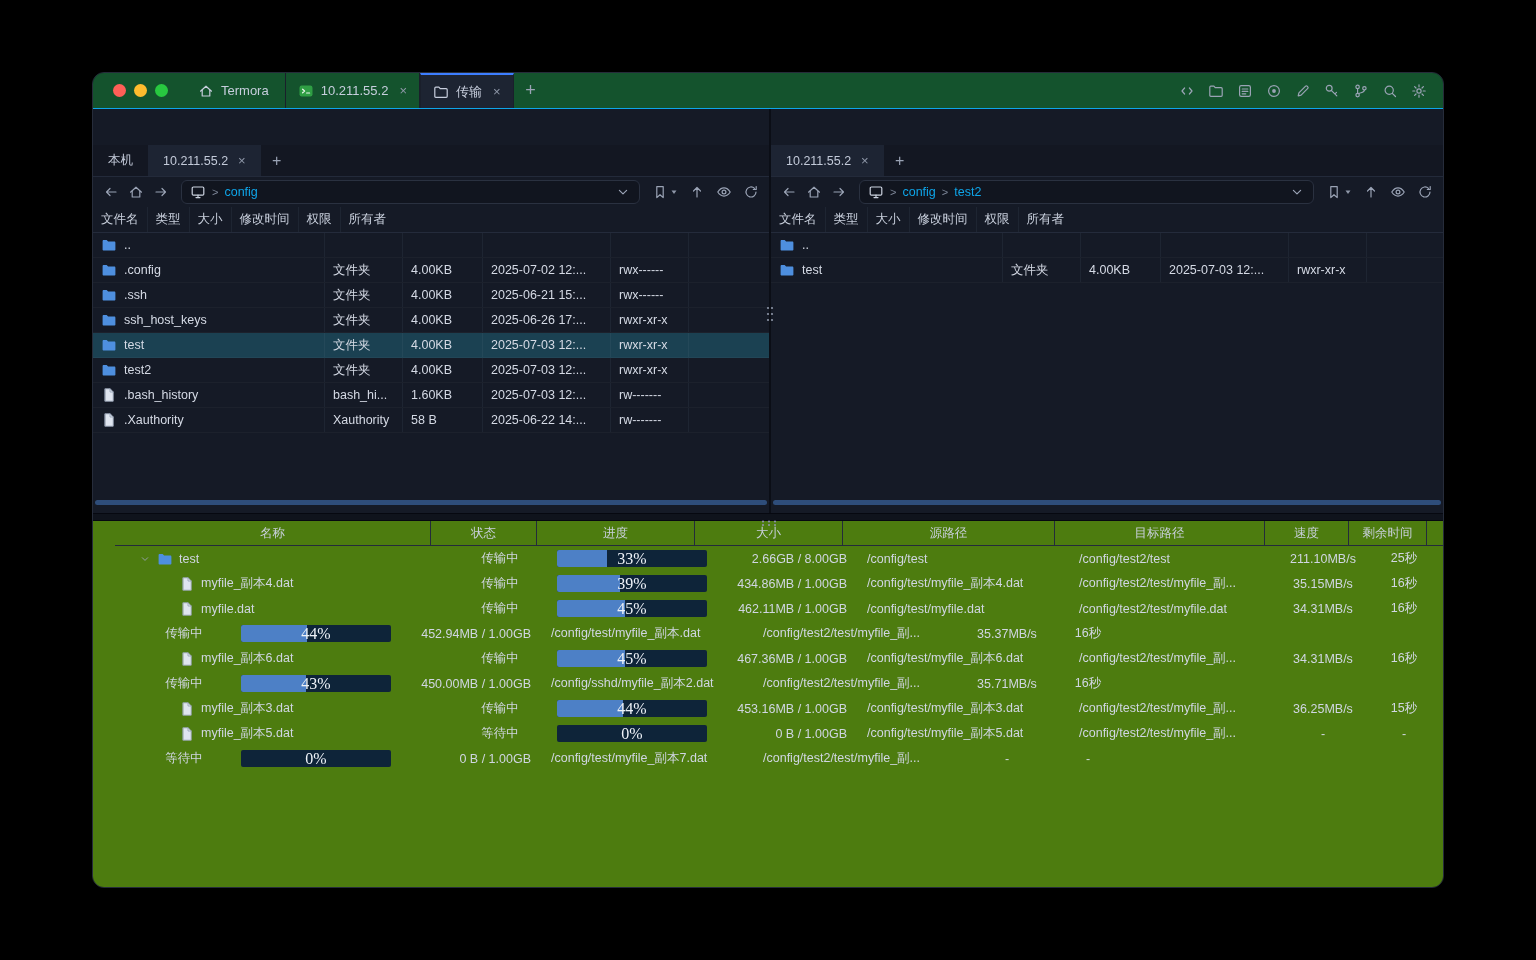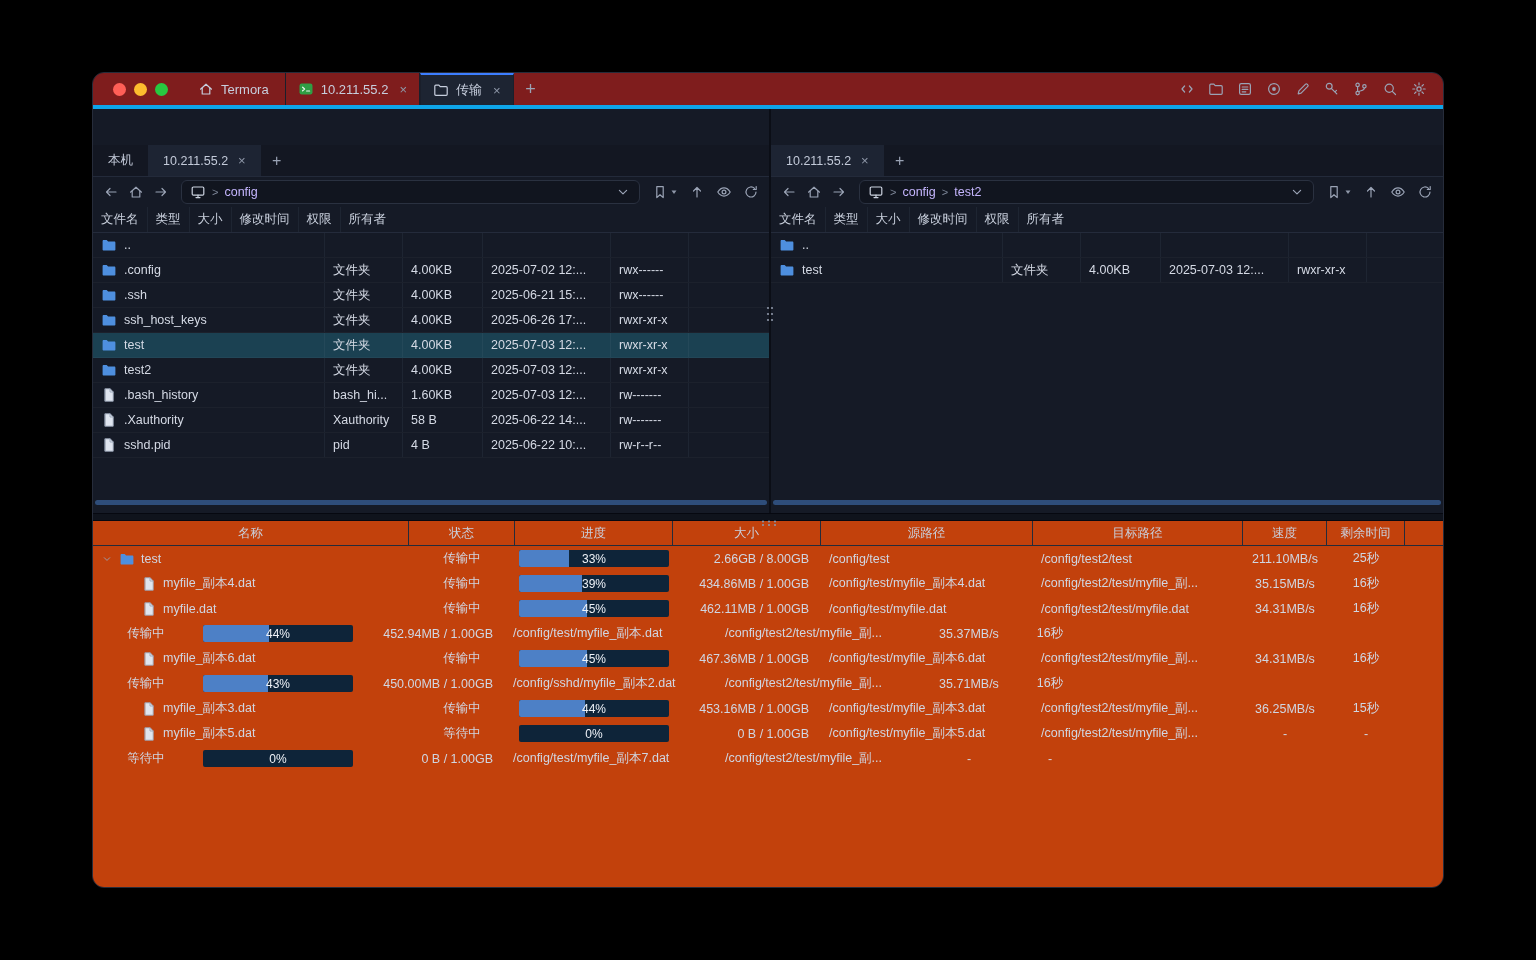--- a/index.html
+++ b/index.html
@@ -3,21 +3,21 @@
 <meta charset="utf-8">
 <style>
   *{margin:0;padding:0;box-sizing:border-box;}
   html,body{width:1536px;height:960px;background:#000;overflow:hidden;
     font-family:"Liberation Sans","DejaVu Sans",sans-serif;}
   .window{position:absolute;left:92px;top:72px;width:1352px;height:816px;
     background:#151a26;border-radius:12px;overflow:hidden;
     border:1px solid #262c3a;box-shadow:0 30px 80px rgba(0,0,0,.9);
     display:flex;flex-direction:column;}
   
-  .titlebar{flex:0 0 36px;background:#7f1d1d;display:flex;align-items:stretch;border-bottom:4px solid #0ea5e9;justify-content:center;}
+  .titlebar{flex:0 0 36px;background:#14532d;display:flex;align-items:stretch;border-bottom:1px solid #0ea5e9;justify-content:center;}
   .traffic{display:flex;align-items:center;gap:8px;padding:0 14px 0 20px;}
   .tl{width:13px;height:13px;border-radius:50%;}
   .tl.red{background:#ff5f57}.tl.yellow{background:#febc2e}.tl.green{background:#28c840}
   .apptab{display:flex;align-items:center;gap:7px;padding:0 16px;color:#c7cedd;font-size:13px;}
   .ttab{display:flex;align-items:center;gap:7px;padding:0 12px;color:#c7cedd;font-size:13px;border-left:1px solid #1a1f2b;border-right:1px solid #1a1f2b;}
   .ttab.active{background:#1d2432;border-top:2px solid #3d7eff;}
   .x{color:#8f98a9;font-size:13px;margin-left:4px;line-height:1;}
   .plus-btn{display:flex;align-items:center;justify-content:center;width:34px;color:#9aa3b5;font-size:18px;}
   .tb-icons{margin-left:auto;display:flex;align-items:center;gap:13px;padding-right:16px;color:#9aa3b5;}
   .ic{display:inline-flex;width:16px;height:16px;flex:0 0 auto;color:inherit;}
@@ -31,52 +31,52 @@
   .vdivider{width:2px;background:#0b0e16;position:relative;}
   .grip-v{position:absolute;left:-3px;top:196px;}
   .ptabs{flex:0 0 32px;display:flex;align-items:stretch;background:#131722;border-bottom:1px solid #232a3a;}
   .ptab{display:flex;align-items:center;gap:6px;padding:0 15px;font-size:12.5px;color:#c3cad9;}
   .ptab.active{background:#1d2433;}
   .ptab-plus{width:32px;display:flex;align-items:center;justify-content:center;color:#9aa3b5;font-size:16px;}
   .ptoolbar{flex:0 0 30px;display:flex;align-items:center;padding:0 10px;gap:9px;color:#9aa3b5;}
   .crumb{flex:1;height:24px;background:#11151f;border:1px solid #2a3140;border-radius:6px;display:flex;align-items:center;padding:0 8px;font-size:12.5px;color:#ccd3e0;margin:0 3px;}
   .crumb-path{display:flex;align-items:center;gap:6px;overflow:hidden;}
   .crumb-sep{color:#7d8698;font-size:11px;}
-  .crumb-seg{color:#c4b5fd;}
+  .crumb-seg{color:#0ea5e9;}
   .crumb-chev{margin-left:auto;color:#9aa3b5;}
   .bm-group{display:flex;align-items:center;gap:2px;}
   .caret{width:8px;height:8px;display:inline-flex;color:#8f98a9;}
   .caret svg{width:100%;height:100%;}
   .fhead{flex:0 0 26px;display:flex;font-size:12.5px;color:#c9d0dd;border-bottom:1px solid #242b3b;}
   .hcell{display:flex;align-items:center;justify-content:center;border-right:1px solid #242b3b;overflow:hidden;white-space:nowrap;}
   .fhead .hcell:last-child,.thead .hcell:last-child{border-right:none;}
   .frows{flex:1;overflow:hidden;}
   .frow{height:25px;display:flex;font-size:12.5px;color:#d5dae5;border-bottom:1px solid rgba(255,255,255,.03);}
   .frow.sel{background:#1b4152;}
   .fc{display:flex;align-items:center;padding:0 8px;border-right:1px solid rgba(120,135,160,.10);white-space:nowrap;overflow:hidden;}
   .fc:last-child{border-right:none;}
   .c0{width:232px}.c1{width:78px}.c2{width:80px}.c3{width:128px}.c4{width:78px}.c5{flex:1}
   .fc.name{gap:7px;}
   .hscroll{position:absolute;left:2px;right:2px;bottom:8px;height:5px;border-radius:3px;background:#2e4d7a;}
   
   .hdivider{flex:0 0 8px;background:#0f131c;border-top:1px solid #060810;border-bottom:1px solid #060810;position:relative;}
   .grip-h{position:absolute;left:667px;top:-1px;}
   
-  .transfer{flex:1;display:flex;flex-direction:column;background:#c2410c;overflow:hidden;}
+  .transfer{flex:1;display:flex;flex-direction:column;background:#4d7c0f;overflow:hidden;align-items:flex-end;}
   .thead{flex:0 0 25px;display:flex;font-size:12.5px;color:#c9d0dd;border-bottom:1px solid #242b3b;}
   .trow{height:25px;display:flex;font-size:12.5px;color:#d0d6e2;}
   .tc{display:flex;align-items:center;padding:0 8px;white-space:nowrap;overflow:hidden;}
   .t0{width:316px}.t1{width:106px}.t2{width:158px;padding:0 4px;}.t3{width:148px}
   .t4{width:212px}.t5{width:210px}.t6{width:84px}.t7{width:78px}.t8{flex:1}
   .center{justify-content:center;}
   .rightal{justify-content:flex-end;padding-right:12px;}
   .tc.tname{gap:6px;}
   .bar{position:relative;width:100%;height:17px;background:#0e2439;border-radius:2px;overflow:hidden;display:flex;align-items:center;justify-content:center;}
   .fill{position:absolute;left:0;top:0;bottom:0;background:#4d80c6;}
-  .plabel{position:relative;font-size:12px;color:#eef2f8;}
+  .plabel{position:relative;font-size:16px;color:#eef2f8;font-family:Liberation Serif, serif;}
 </style>
 </head>
 <body>
 
 <div class="window">
 
   <div class="titlebar">
     <div class="traffic">
       <span class="tl red"></span>
       <span class="tl yellow"></span>
@@ -371,36 +371,20 @@
                   <path d="M4.2 1.8h5l3 3.1v9.3H4.2z" fill="#dfe5ef" stroke="#9aa5b8" stroke-width="0.9"></path>
                   <path d="M9 2v3h3.1" stroke="#9aa5b8" stroke-width="0.9"></path>
                 </svg>
               </span>
               <span>.Xauthority</span>
             </div>
             <div class="fc c1">Xauthority</div>
             <div class="fc c2">58 B</div>
             <div class="fc c3">2025-06-22 14:...</div>
             <div class="fc c4">rw-------</div>
-            <div class="fc c5"></div>
-          </div>
-          <div class="frow">
-            <div class="fc c0 name">
-              <span class="ic">
-                <svg viewBox="0 0 16 16" fill="none" stroke="currentColor" stroke-width="1.2" stroke-linecap="round" stroke-linejoin="round">
-                  <path d="M4.2 1.8h5l3 3.1v9.3H4.2z" fill="#dfe5ef" stroke="#9aa5b8" stroke-width="0.9"></path>
-                  <path d="M9 2v3h3.1" stroke="#9aa5b8" stroke-width="0.9"></path>
-                </svg>
-              </span>
-              <span>sshd.pid</span>
-            </div>
-            <div class="fc c1">pid</div>
-            <div class="fc c2">4 B</div>
-            <div class="fc c3">2025-06-22 10:...</div>
-            <div class="fc c4">rw-r--r--</div>
             <div class="fc c5"></div>
           </div>
         </div>
       <div class="hscroll"></div>
     </div>
 
     <div class="vdivider">
       <span class="grip-v">
         <svg width="8" height="18" viewBox="0 0 8 18">
             <g fill="#8b94a6">

